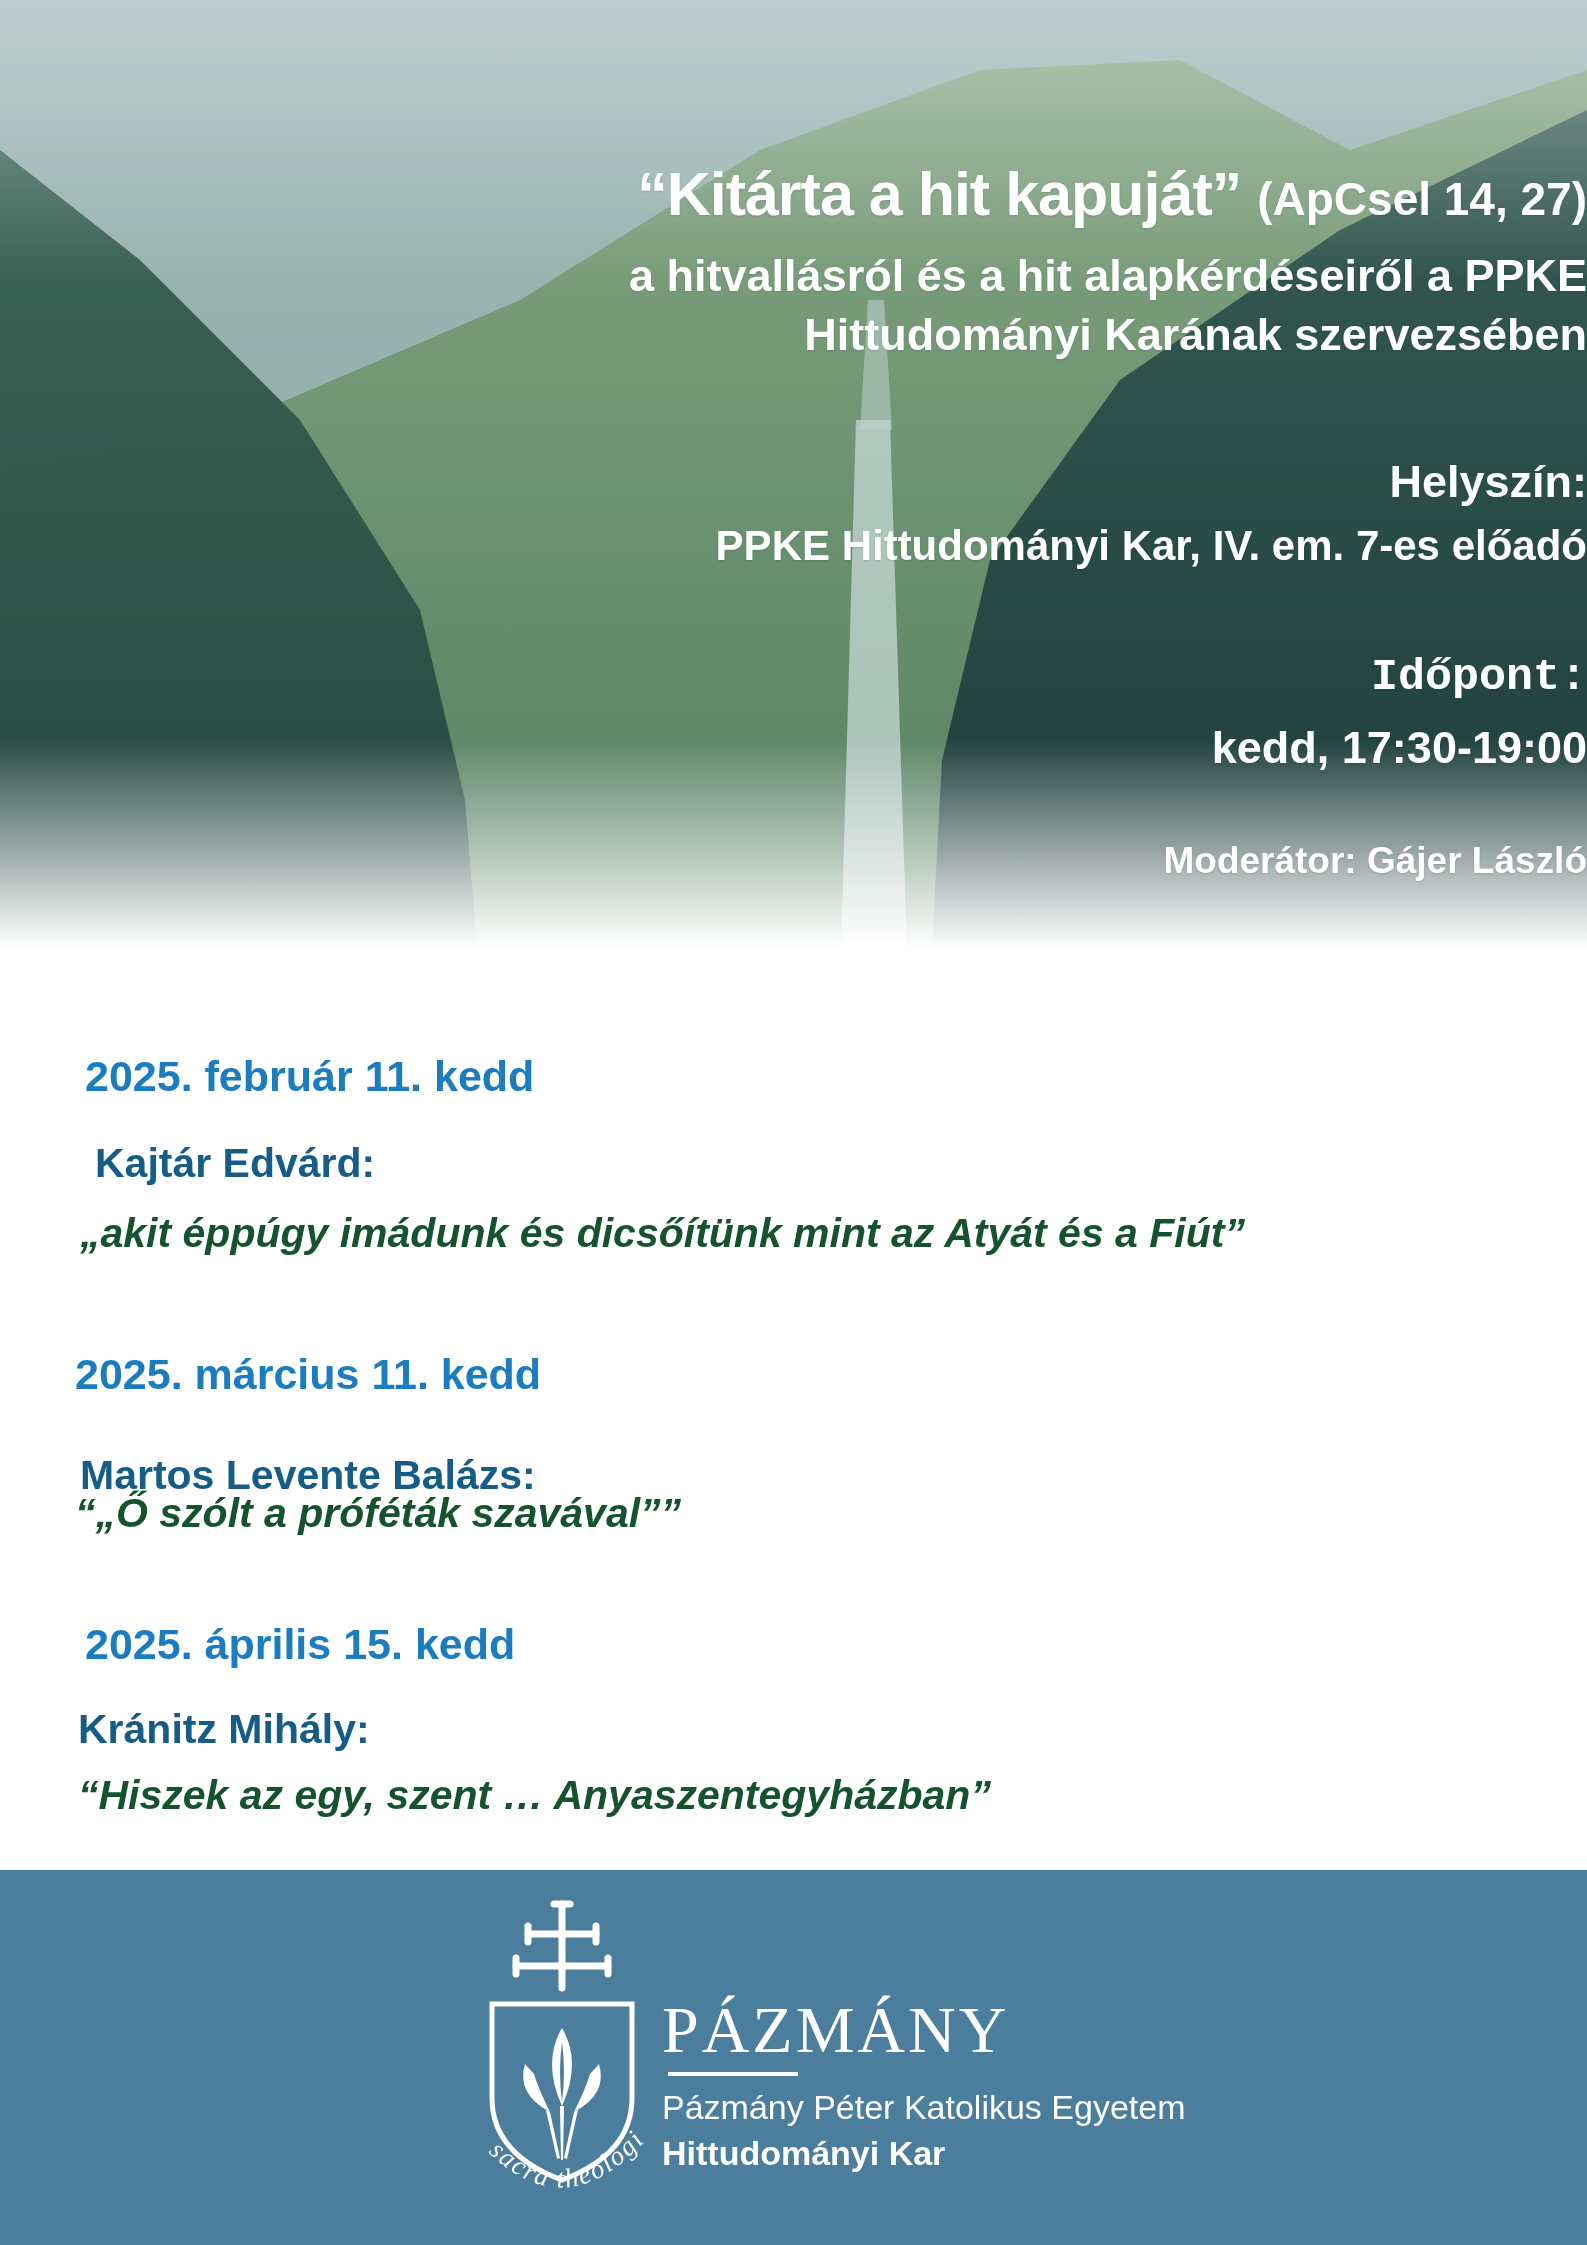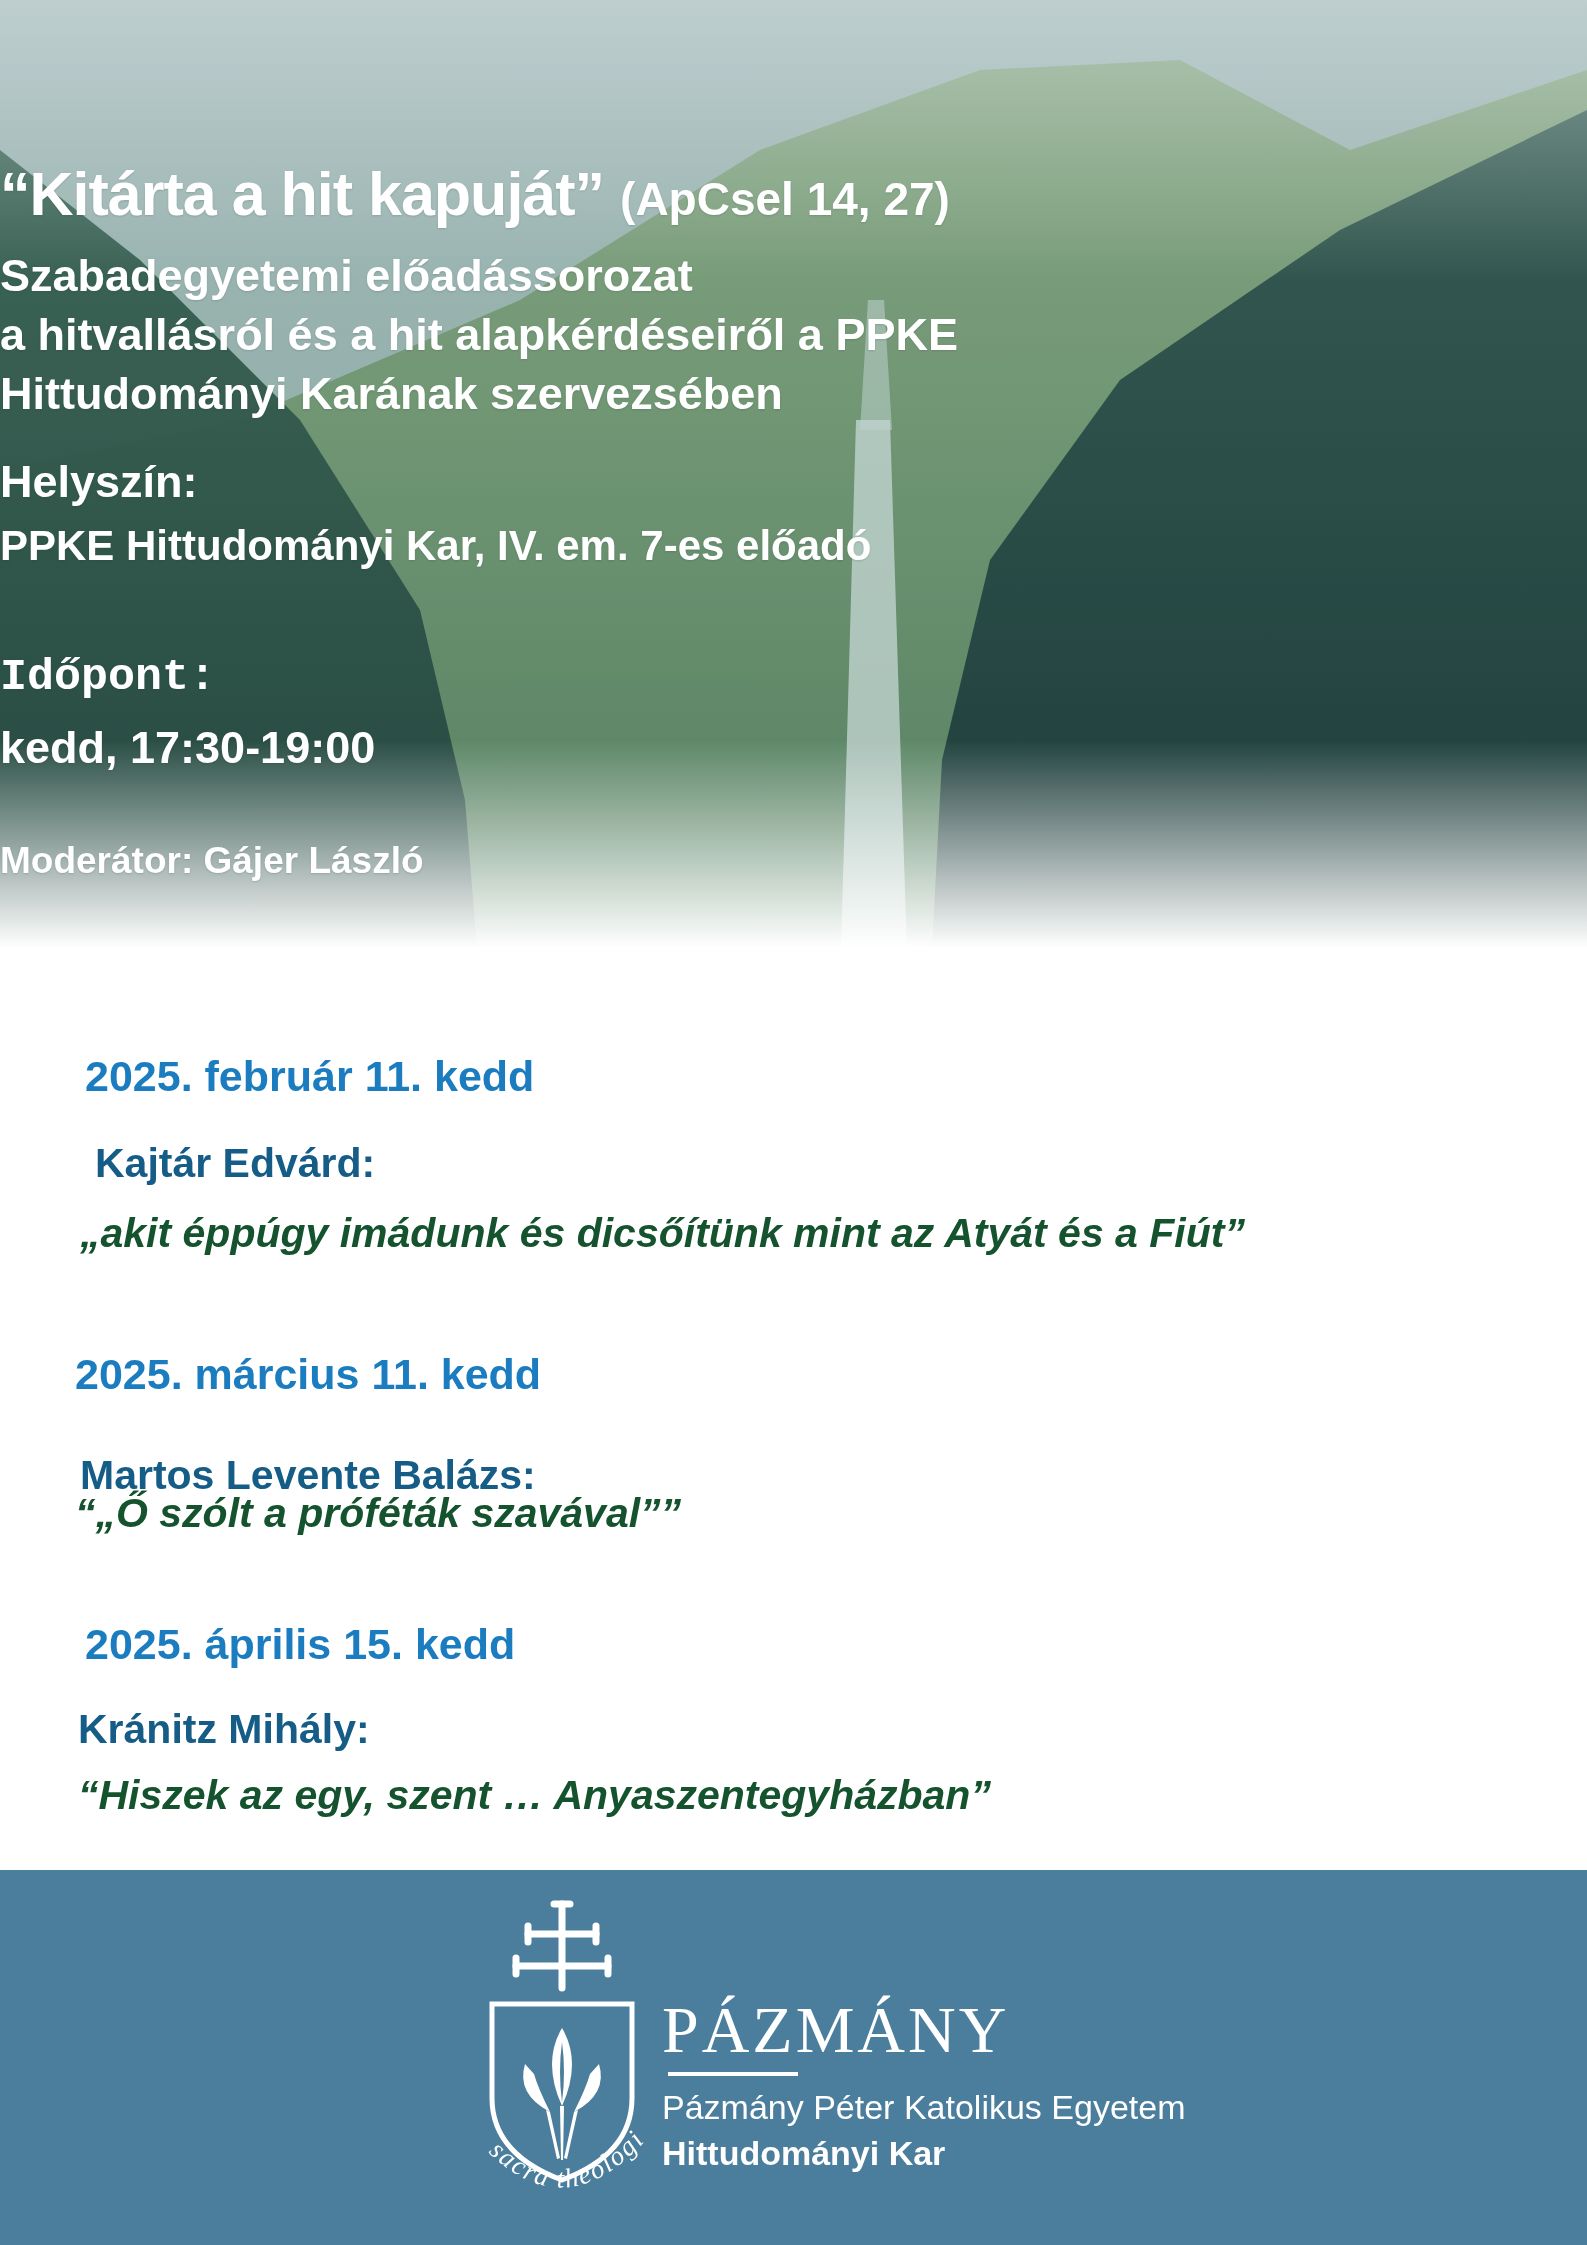--- a/index.html
+++ b/index.html
@@ -4,21 +4,21 @@
 <style>
   html,body{margin:0;padding:0;}
   body{
     width:1587px;height:2245px;position:relative;overflow:hidden;
     background:#ffffff;font-family:"Liberation Sans",sans-serif;
   }
   
   .hero{position:absolute;left:0;top:0;width:1587px;height:985px;}
   .hero-bg{position:absolute;left:0;top:0;width:100%;height:100%;display:block;}
   .hero-line{
-    position:absolute;left:0;width:100%;text-align:left;color:#ffffff;
+    position:absolute;left:0;width:100%;text-align:right;color:#ffffff;
     font-weight:bold;text-shadow:0 1px 2px rgba(30,60,60,.18);
   }
   .title{top:118px;font-size:61px;letter-spacing:-1px;}
   .title-ref{font-size:46px;margin-left:16px;letter-spacing:0;}
   .subtitle{top:246px;font-size:45px;line-height:59px;}
   .subtitle span{display:block;}
   .loc-label{top:456px;font-size:45px;}
   .loc-value{top:522px;font-size:42px;}
   .time-label{top:652px;font-size:45px;font-family:Liberation Mono, monospace;}
   .time-value{top:722px;font-size:45px;}
@@ -88,21 +88,20 @@
       <rect x="0" y="0" width="1587" height="280" fill="url(#mist)"></rect>
       <rect x="0" y="0" width="1587" height="985" fill="#2f616c" opacity="0.16"></rect>
       <rect x="0" y="740" width="1587" height="245" fill="url(#fade)"></rect>
     </svg>
 
     <h1 class="hero-line title">
       <span>“Kitárta a hit kapuját”</span><span class="title-ref">(ApCsel 14, 27)</span>
     </h1>
 
     <div class="hero-line subtitle">
-      <span>Szabadegyetemi előadássorozat</span>
       <span>a hitvallásról és a hit alapkérdéseiről a PPKE</span>
       <span>Hittudományi Karának szervezsében</span>
     </div>
 
     <div class="hero-line loc-label">Helyszín:</div>
     <div class="hero-line loc-value">PPKE Hittudományi Kar, IV. em. 7-es előadó</div>
 
     <div class="hero-line time-label">Időpont:</div>
     <div class="hero-line time-value">kedd, 17:30-19:00</div>
 

